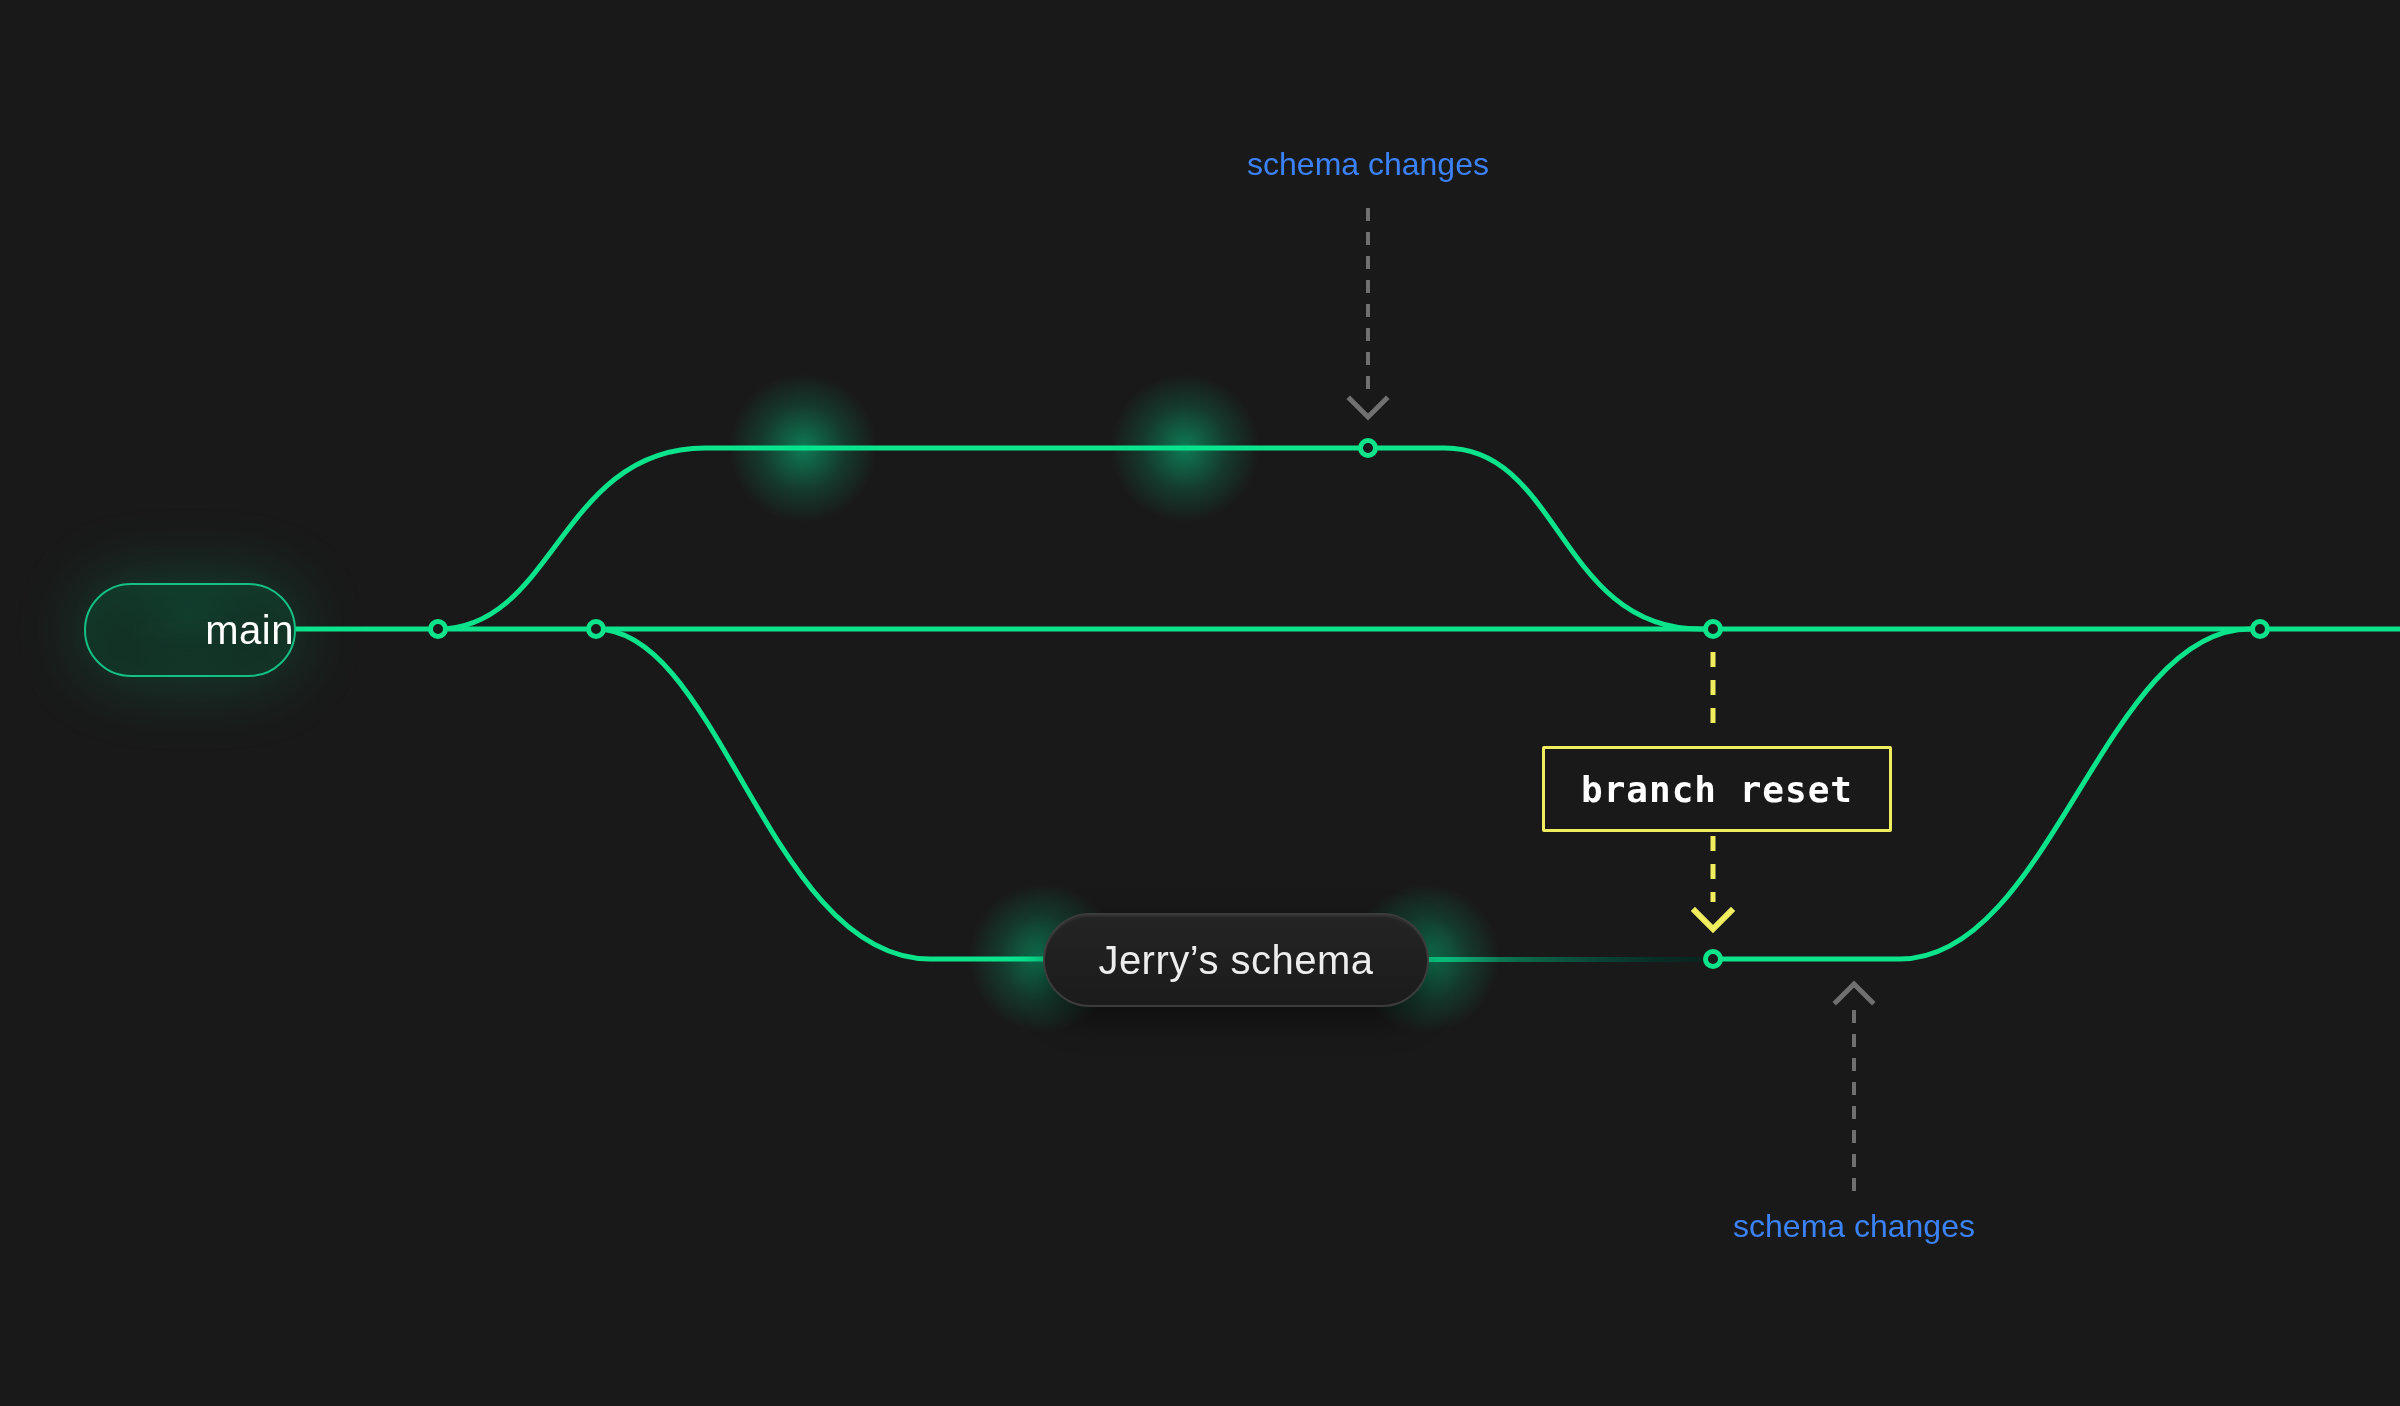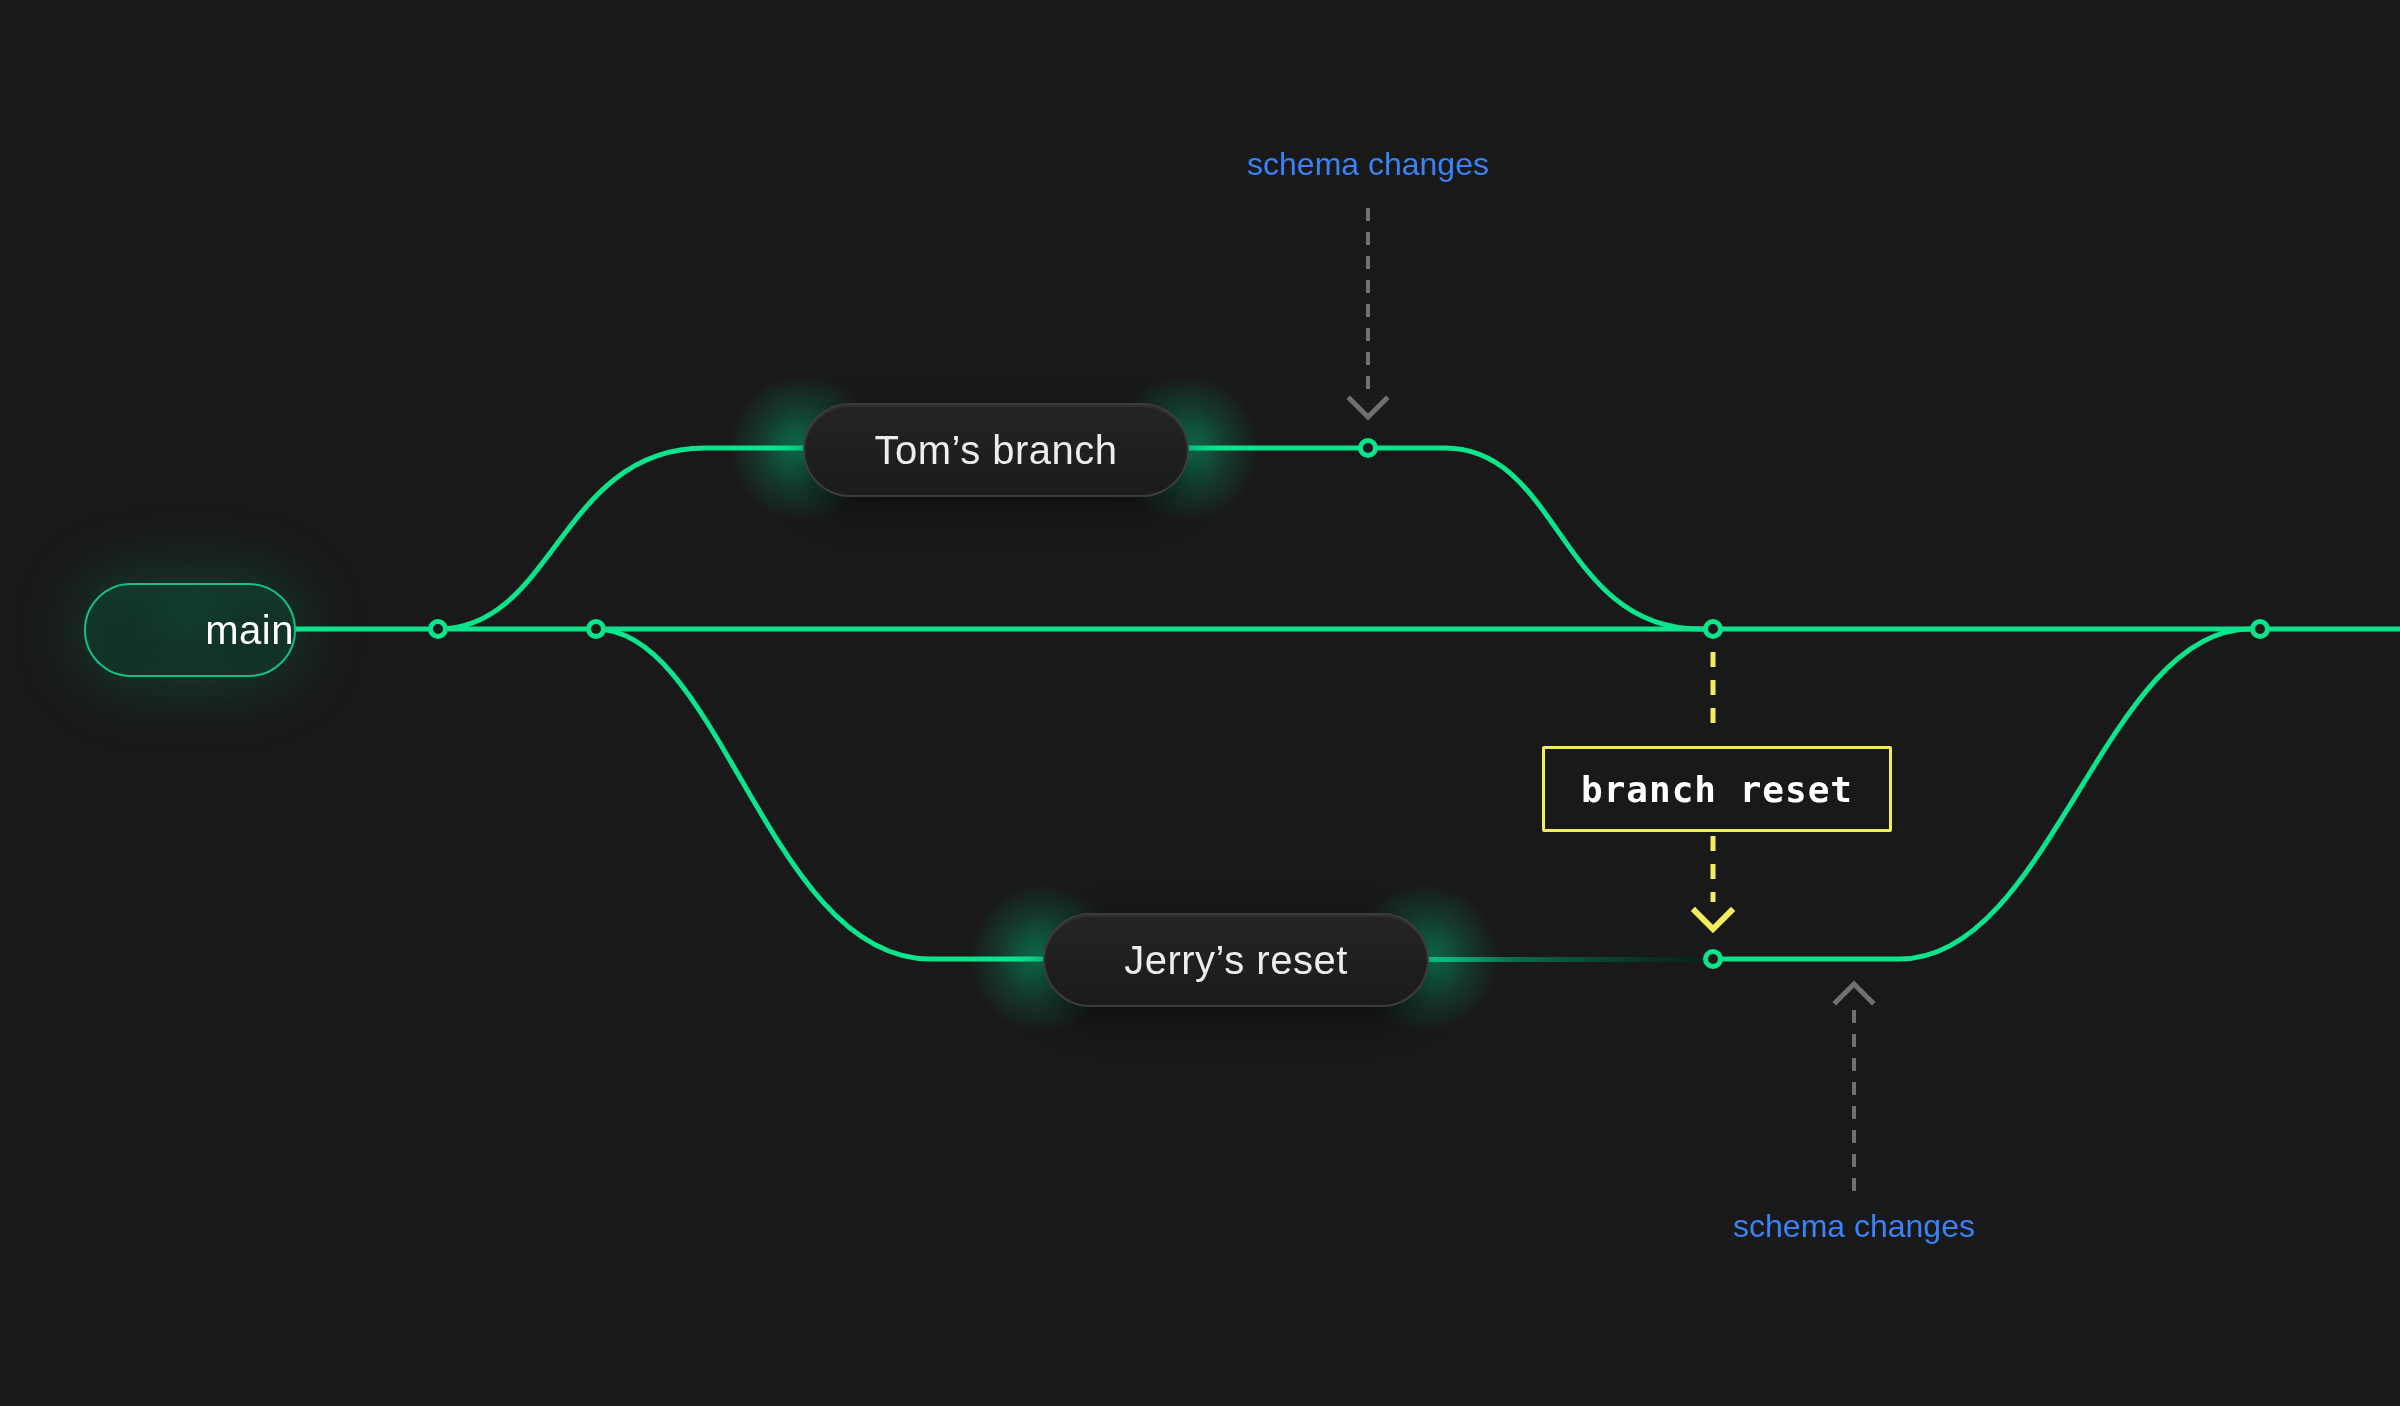--- a/index.html
+++ b/index.html
@@ -94,26 +94,23 @@
 
   <div class="edge-glow" style="left:803px;top:448px;"></div>
   <div class="edge-glow" style="left:1185px;top:448px;"></div>
   <div class="edge-glow" style="left:1043px;top:958px;"></div>
   <div class="edge-glow" style="left:1425px;top:958px;"></div>
 
   <div class="pill main-pill" style="left:84px;top:583px;width:208px;height:90px;">
     <span>main</span>
   </div>
 
-  <div class="pill gray-pill" style="left:803px;top:403px;width:382px;height:90px;">
-    <span>Tom’s branch</span>
-  </div>
 
   <div class="pill gray-pill" style="left:1043px;top:913px;width:382px;height:90px;">
-    <span>Jerry’s reset</span>
+    <span>Jerry’s schema</span>
   </div>
 
   <div class="reset-box">
     <span>branch reset</span>
   </div>
 
   <div class="note" style="left:1368px;top:146px;">
     <span>schema changes</span>
   </div>
   <div class="note" style="left:1854px;top:1208px;">

